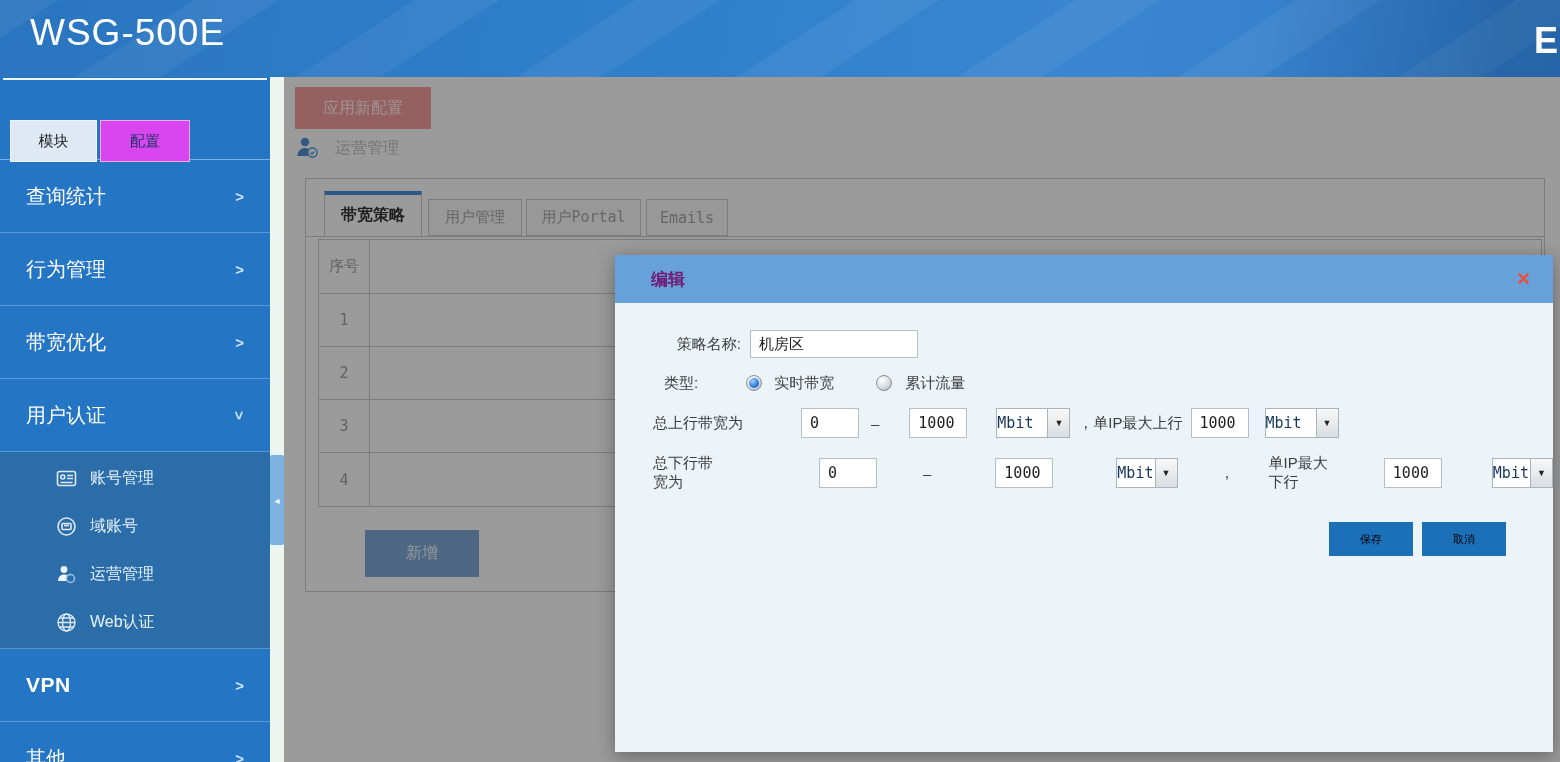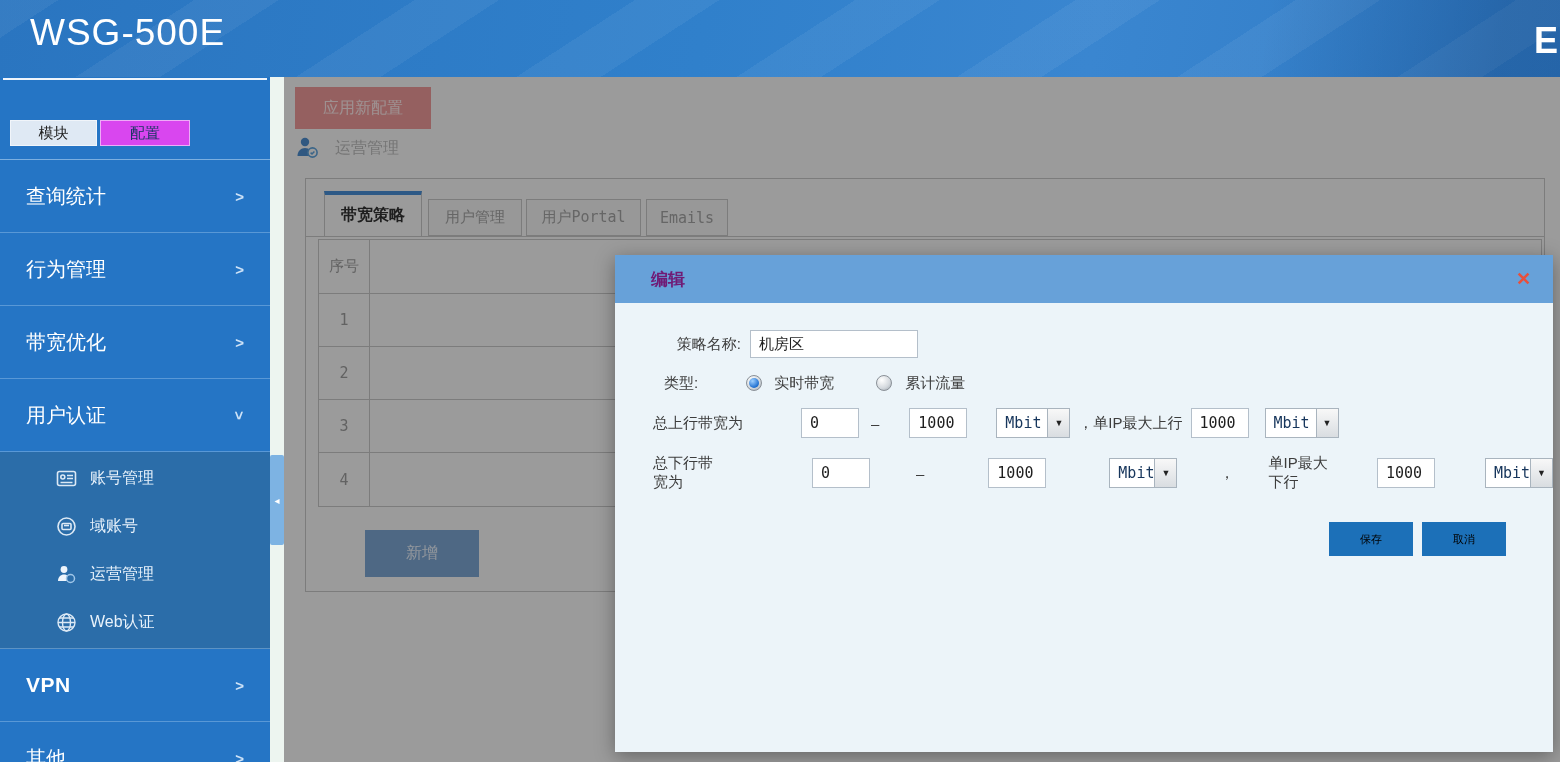--- a/index.html
+++ b/index.html
@@ -20,21 +20,21 @@
            font-weight:300; letter-spacing:1px; z-index:2; }
   .header-right { position:absolute; right:2px; top:20px; color:#fff; font-size:36px;
            font-weight:700; z-index:2; }
 
   
   aside { position:absolute; left:0; top:77px; width:270px; height:685px;
           background:#2575c5; z-index:60; }
   .side-topline { position:absolute; left:3px; top:1px; width:264px; height:2px;
           background:rgba(255,255,255,0.92); }
   .side-tabs { position:relative; height:83px; border-bottom:1px solid rgba(195,223,246,0.55); }
-  .stab { position:absolute; top:43px; height:26px; border:1px solid rgba(255,255,255,0.55);
+  .stab { position:absolute; top:43px; height:42px; border:1px solid rgba(255,255,255,0.55);
           font-size:15px; cursor:pointer; font-family:inherit; }
   .stab.mod { left:10px; width:87px; background:#dfe9f4; color:#222; }
   .stab.cfg { left:100px; width:90px; background:#d946ef; color:#14365e; }
   .nav-item { height:73px; display:flex; align-items:center; padding:0 26px;
           border-bottom:1px solid rgba(175,210,242,0.38); color:#fff; font-size:20px;
           cursor:pointer;gap:32px; }
   .nav-item .chev { margin-left:auto; color:#cfe3f7; font-size:15px; font-weight:700; }
   .chev::after { content:">"; display:inline-block; }
   .chev.down::after { transform:rotate(90deg); display:inline-block; }
   .nav-item.vpn span.lbl { font-weight:600; font-size:21px; letter-spacing:0.5px; }
@@ -100,21 +100,21 @@
   .m-label { color:#3d3d3d; font-size:15px; }
   .m-input { border:1px solid #b4bfca; background:#fff; height:28px; color:#1e1e1e;
              font-size:15px; font-family:"DejaVu Sans Mono", monospace; padding:0 8px; }
   .radio { position:relative; width:16px; height:16px; border-radius:50%;
            border:1px solid #8a9097;
            background:radial-gradient(circle at 35% 30%, #ffffff, #d3d8dd 60%, #9aa2ab); }
   .radio.on::after { content:""; position:absolute; inset:2px; border-radius:50%;
            background:radial-gradient(circle at 35% 30%, #9fd0ff, #1f6fd0 70%, #0d4fa0); }
   .sel { display:flex; align-items:stretch; border:1px solid #a9b4be; background:#fff;
          height:30px; width:74px; cursor:pointer; }
-  .sel .sel-val { flex:1; display:flex; align-items:center; padding-left:8px; color:#17365c;
+  .sel .sel-val { flex:1; display:flex; align-items:center; padding-left:0; color:#17365c;
          font-size:15px; font-family:"DejaVu Sans Mono", monospace; }
   .sel .sel-btn { width:22px; border-left:1px solid #a9b4be;
          background:linear-gradient(#f8f8f8,#d9dde1); display:flex; align-items:center;
          justify-content:center; }
   .sel .sel-btn::after { content:"▼"; font-size:9px; color:#222; }
   .m-btn { position:absolute; width:84px; height:34px; background:#1c70b8; color:#000000;
            border:none; font-size:11px; font-family:inherit; cursor:pointer; }
 
   
   .pos-name   { left:38px;  top:26px; }

